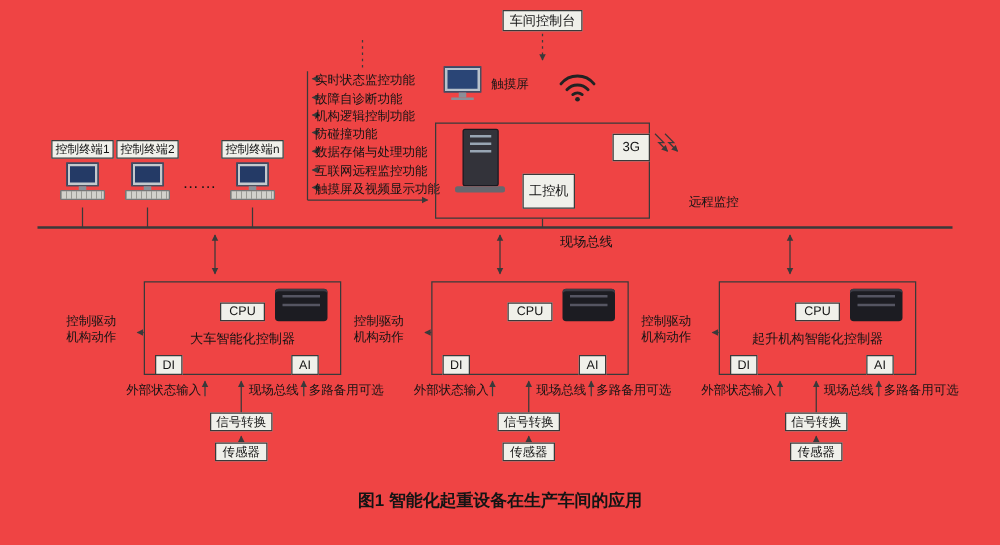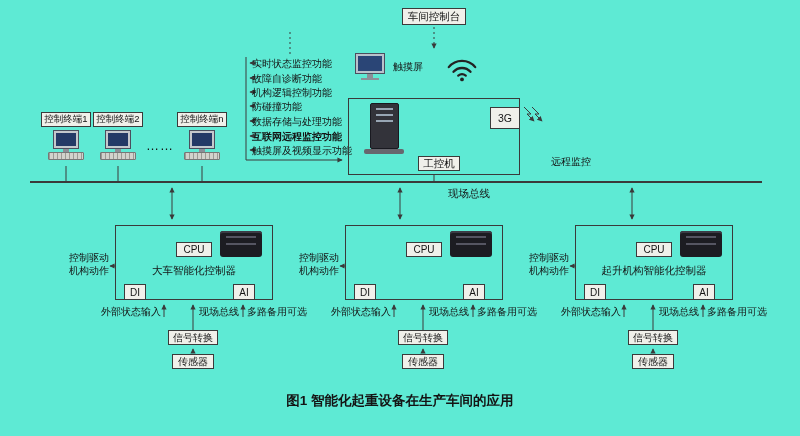--- a/index.html
+++ b/index.html
@@ -1,16 +1,16 @@
 <!DOCTYPE html>
 <html><head>
 <meta charset="utf-8">
 <style>
   html,body{margin:0;padding:0;}
-  #stage{position:relative;width:800px;height:436px;background:#5eead4;overflow:hidden;
+  #stage{position:relative;width:800px;height:436px;background:#ef4444;overflow:hidden;
          font-family:"Liberation Sans","DejaVu Sans",sans-serif;color:#141414;}
   #wires{position:absolute;left:0;top:0;}
   .txt{position:absolute;white-space:nowrap;color:#141414;}
   .bx{position:absolute;border:1px solid #3a3a3a;background:#f0f0ea;color:#141414;
       display:flex;align-items:center;justify-content:center;box-sizing:border-box;}
   .f10{font-size:10px;} .f105{font-size:10.5px;} .f11{font-size:10px;}
   
   .panel{position:absolute;left:348px;top:98px;width:172px;height:77px;border:1px solid #3a3a3a;box-sizing:border-box;}
   
   .tower{position:absolute;left:364px;top:103px;width:40px;height:52px;}
@@ -30,21 +30,21 @@
           background-image:repeating-linear-gradient(90deg,#9a9a94 0 1px,transparent 1px 4px);}
   
   .ctrl{position:absolute;width:158px;height:75px;border:1px solid #3a3a3a;box-sizing:border-box;}
   .sb{position:absolute;border:1px solid #3a3a3a;background:#f0f0ea;font-size:10px;
       display:flex;align-items:center;justify-content:center;box-sizing:border-box;}
   .cpu{width:36px;height:15px;}
   .io{width:22px;height:16px;top:58px;}
   .ctrl-name{position:absolute;left:0;top:38px;width:100%;text-align:center;font-size:10.5px;}
   .plc{position:absolute;width:42px;height:26px;background:#1c1c22;border-radius:3px;box-shadow:inset 0 2px 0 #3c3c46;}
   .plc i{display:block;height:2px;background:#555562;margin:5px 6px 0;}
-  .drive{position:absolute;width:56px;text-align:right;font-size:10px;line-height:13px;}
+  .drive{position:absolute;width:56px;text-align:left;font-size:10px;line-height:13px;}
   .caption{position:absolute;left:0;top:392px;width:800px;text-align:center;font-weight:bold;font-size:13.5px;}
   .wifi{position:absolute;left:445px;top:55px;}
 </style>
 </head>
 <body>
 
 <div id="stage">
 
   <svg id="wires" width="800" height="436">
     <defs>
@@ -103,21 +103,21 @@
     </g>
   </svg>
 
   <div class="bx f105" style="left:402px;top:8px;width:64px;height:17px;">车间控制台</div>
 
   <div class="txt f10" style="left:252px;top:57px;">实时状态监控功能</div>
   <div class="txt f10" style="left:252px;top:72px;">故障自诊断功能</div>
   <div class="txt f10" style="left:252px;top:86px;">机构逻辑控制功能</div>
   <div class="txt f10" style="left:252px;top:100px;">防碰撞功能</div>
   <div class="txt f10" style="left:252px;top:115px;">数据存储与处理功能</div>
-  <div class="txt f10" style="left:252px;top:130px;font-weight:bold;">互联网远程监控功能</div>
+  <div class="txt f10" style="left:252px;top:130px;">互联网远程监控功能</div>
   <div class="txt f10" style="left:252px;top:144px;">触摸屏及视频显示功能</div>
 
   <div class="tmon">
     <div class="scr"></div>
       <div class="neck"></div>
       <div class="foot"></div>
   </div>
   <div class="txt f11" style="left:393px;top:60px;">触摸屏</div>
   <div class="wifi">
     <svg width="34" height="28" viewBox="0 0 36 28" fill="none" stroke="#222" stroke-width="2.4" stroke-linecap="round">
@@ -130,21 +130,21 @@
 
   <div class="panel"></div>
   <div class="tower">
     <div class="tbody">
         <div class="slot"></div>
         <div class="slot"></div>
         <div class="slot"></div>
       </div>
     <div class="tbase"></div>
   </div>
-  <div class="bx f105" style="left:418px;top:156px;width:42px;height:15px;">工控机</div>
+  <div class="bx f105" style="left:418px;top:139px;width:42px;height:28px;">工控机</div>
   <div class="bx f105" style="left:490px;top:107px;width:30px;height:22px;">3G</div>
   <div class="txt f11" style="left:551px;top:111px;margin-top:44px;">远程监控</div>
 
   <div class="bx" style="left:41px;top:112px;width:50px;height:15px;font-size:9.5px;">控制终端1</div>
   <div class="bx" style="left:93px;top:112px;width:50px;height:15px;font-size:9.5px;">控制终端2</div>
   <div class="bx" style="left:177px;top:112px;width:50px;height:15px;font-size:9.5px;">控制终端n</div>
   <div class="ws" style="left:48px;top:130px;">
     <div class="scr"></div>
       <div class="neck"></div>
       <div class="kb"></div>

